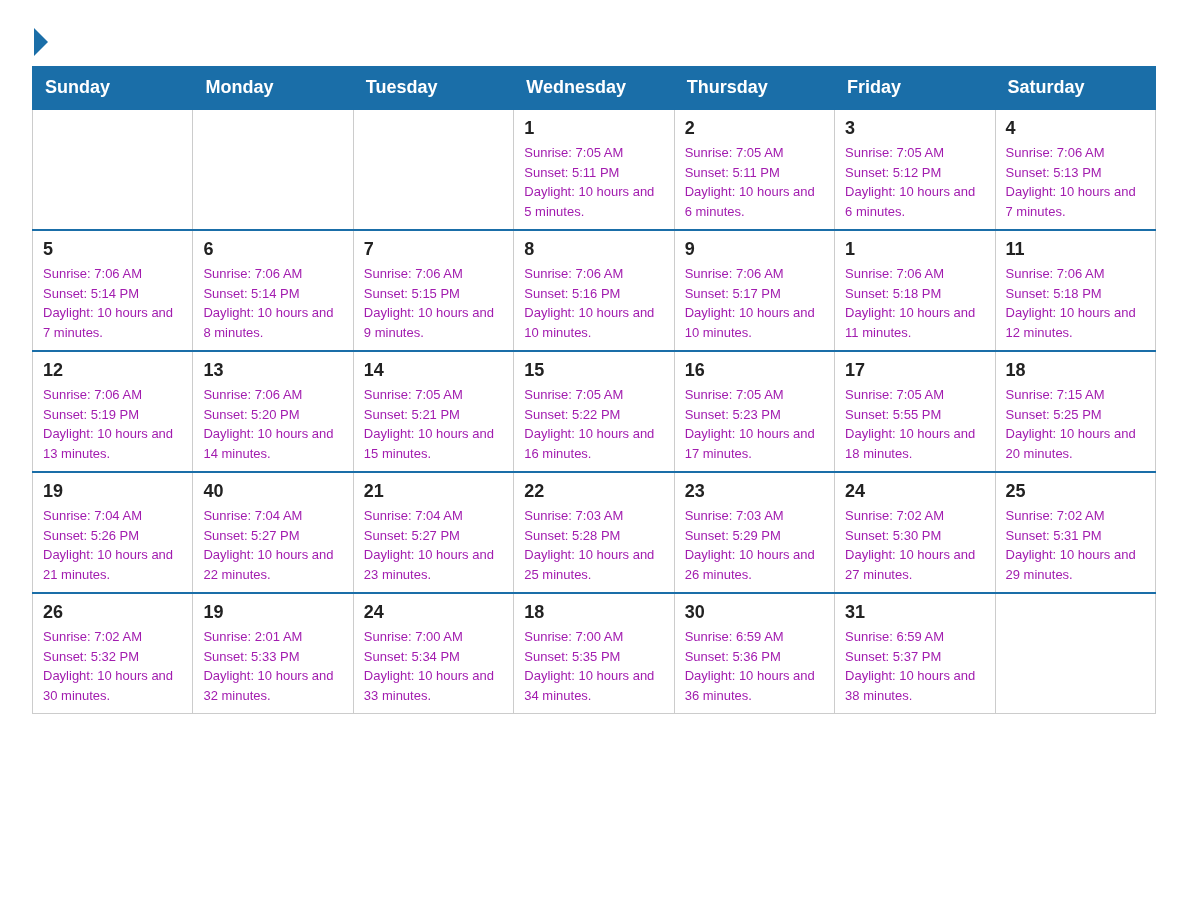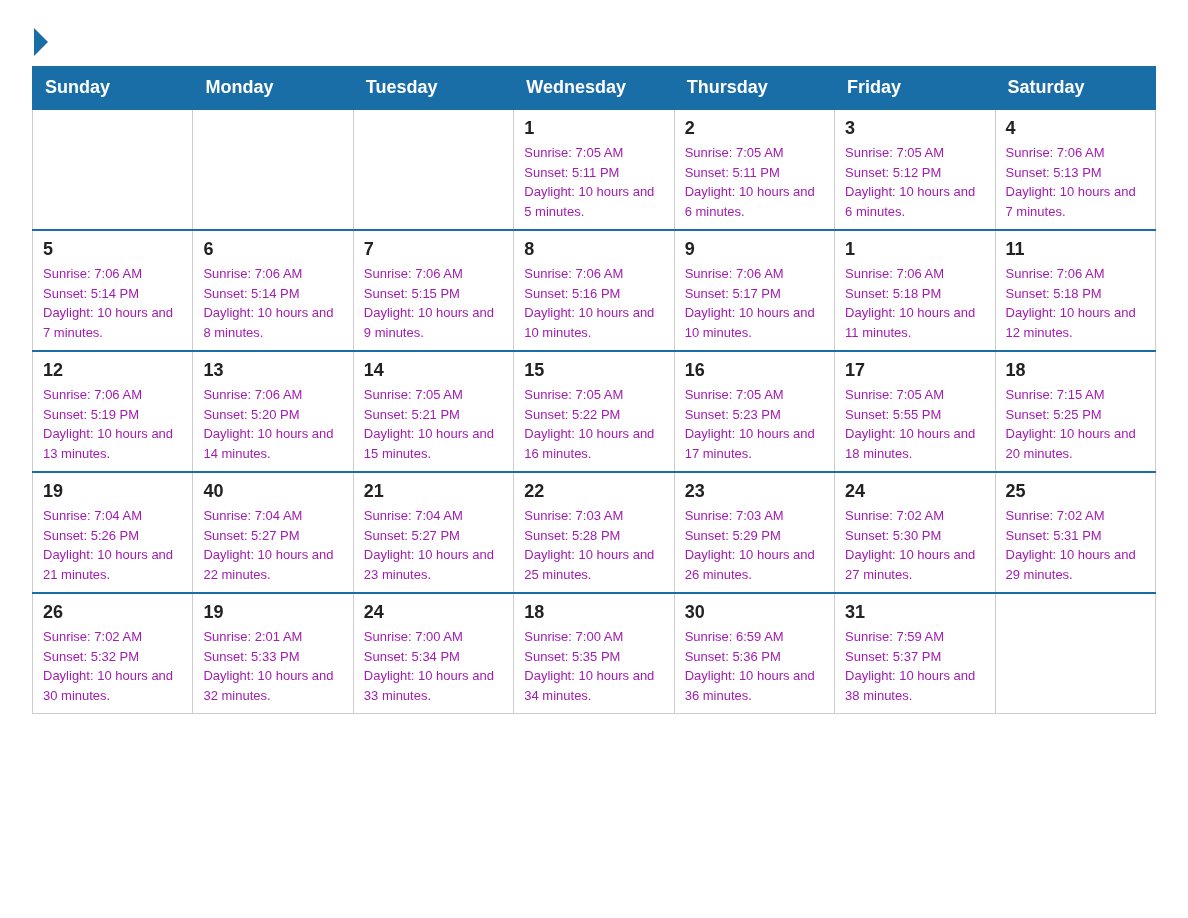--- a/index.html
+++ b/index.html
@@ -318,20 +318,20 @@
 Daylight: 10 hours and 34 minutes.</div>
         </td>
         <td>
           <span class="day-num">30</span>
           <div class="day-info">Sunrise: 6:59 AM
 Sunset: 5:36 PM
 Daylight: 10 hours and 36 minutes.</div>
         </td>
         <td>
           <span class="day-num">31</span>
-          <div class="day-info">Sunrise: 7:59 AM
+          <div class="day-info">Sunrise: 6:59 AM
 Sunset: 5:37 PM
 Daylight: 10 hours and 38 minutes.</div>
         </td>
         <td class="empty"></td>
       </tr>
     </tbody>
 </table>
 
 </body></html>

